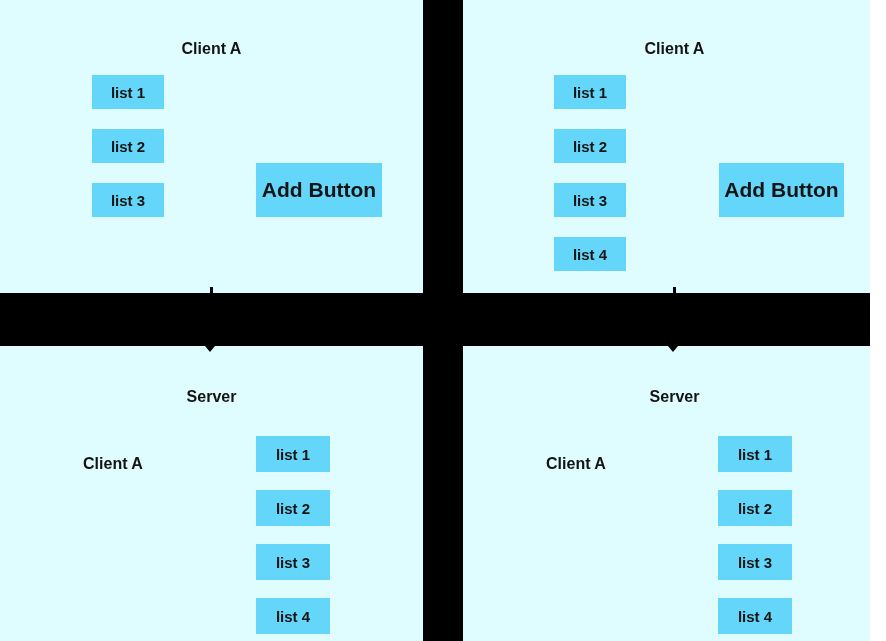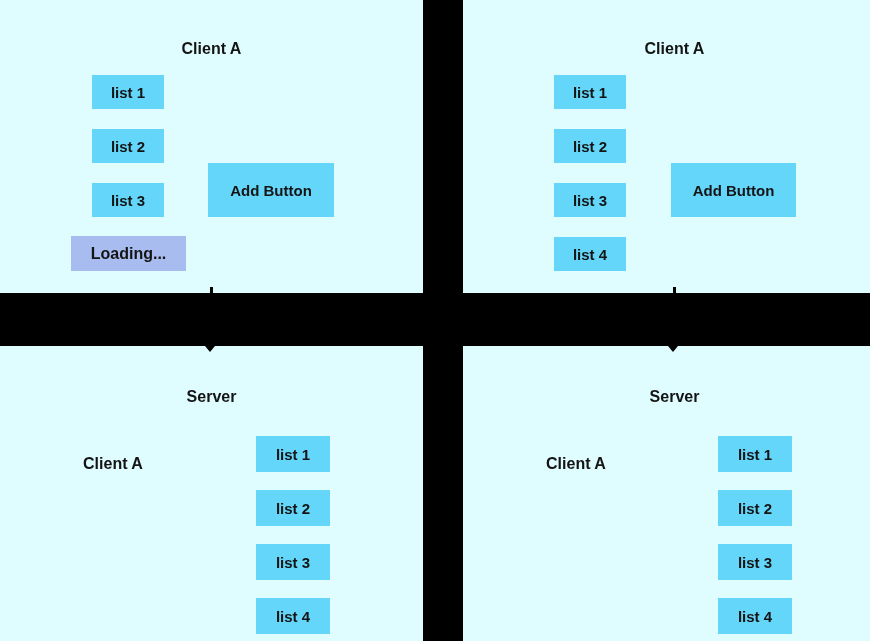--- a/index.html
+++ b/index.html
@@ -15,21 +15,21 @@
     position:absolute; left:0; top:28px; width:100%;
     text-align:center; font-weight:bold; font-size:16px;
     color:var(--text,#141414); line-height:16px;
   }
   .box {
     position:absolute; display:flex; align-items:center; justify-content:center;
     font-weight:bold; color:var(--text,#141414);text-align:center;
   }
   .list-box  { background:var(--list-box,#63d6fa); font-size:15px; }
   .loading-box { background:var(--loading-box,#a9bcf0); font-size:16px; }
-  .add-box   { background:var(--list-box,#63d6fa); font-size:15px; }
+  .add-box   { background:var(--list-box,#63d6fa); font-size:21px;margin-left:48px; }
   .client-label {
     position:absolute; font-weight:bold; font-size:16px;
     color:var(--text,#141414); text-align:center; line-height:16px;
   }
   .divider { position:absolute; background:var(--divider,#000); }
   .arrow-stub { position:absolute; width:3px; height:6px; background:var(--divider,#000); }
   .arrow-head {
     position:absolute; width:0; height:0;
     border-left:5px solid transparent; border-right:5px solid transparent;
     border-top:6px solid var(--divider,#000);
@@ -38,21 +38,20 @@
 </head>
 <body>
 
 <div class="canvas">
 
   <section class="panel" style="left:0;top:0;width:423px;height:293px">
     <h2 class="panel-title">Client A</h2>
     <div class="box list-box" style="left:92px;top:75px;width:72px;height:34px">list 1</div>
     <div class="box list-box" style="left:92px;top:129px;width:72px;height:34px">list 2</div>
     <div class="box list-box" style="left:92px;top:183px;width:72px;height:34px">list 3</div>
-    <div class="box loading-box" style="left:71px;top:236px;width:115px;height:35px">Loading...</div>
     <div class="box add-box" style="left:208px;top:163px;width:126px;height:54px">Add Button</div>
     <div class="arrow-stub" style="left:210px;top:287px"></div>
   </section>
 
   <section class="panel" style="left:463px;top:0;width:423px;height:293px">
     <h2 class="panel-title">Client A</h2>
     <div class="box list-box" style="left:91px;top:75px;width:72px;height:34px">list 1</div>
     <div class="box list-box" style="left:91px;top:129px;width:72px;height:34px">list 2</div>
     <div class="box list-box" style="left:91px;top:183px;width:72px;height:34px">list 3</div>
     <div class="box list-box" style="left:91px;top:237px;width:72px;height:34px">list 4</div>

